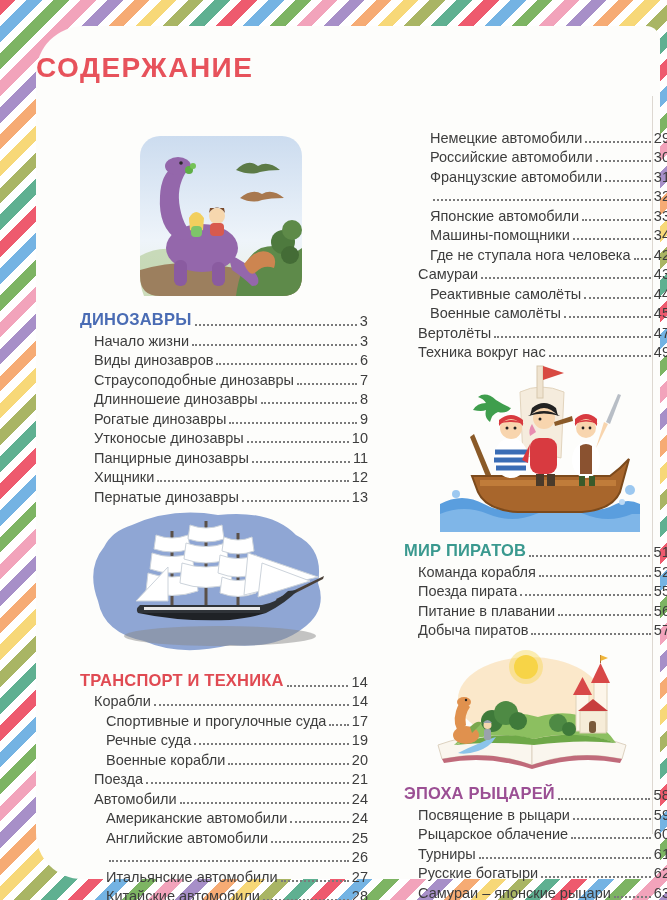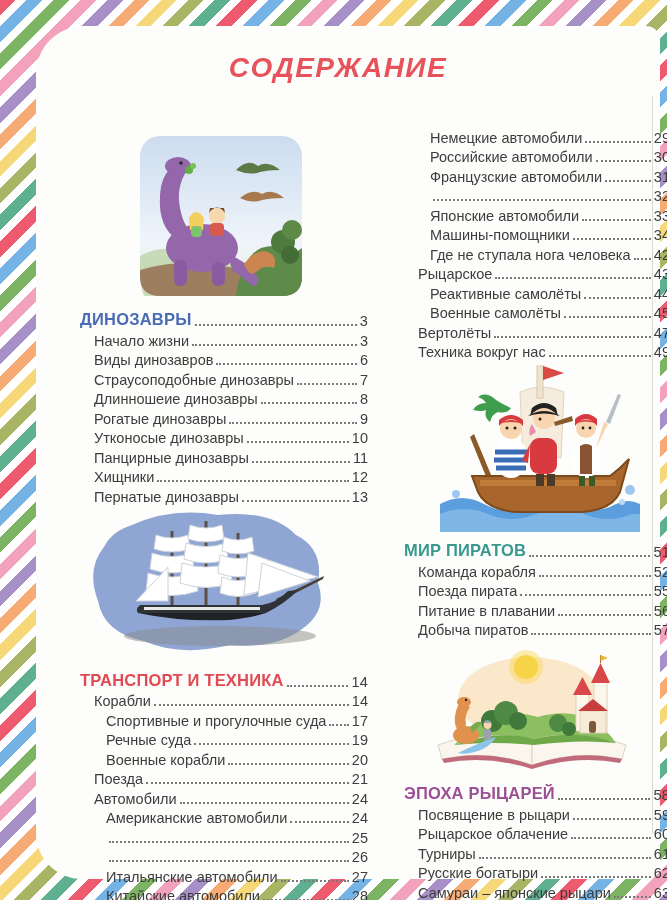--- a/index.html
+++ b/index.html
@@ -22,22 +22,22 @@
       #5fb091 152px 163px,#ffffff 163px 171px);
   }
   .card{
     position:absolute;left:36px;top:26px;width:624px;height:853px;
     background:#fdfdfb;border-radius:48px 14px 18px 46px;
   }
   .page-edge{
     position:absolute;right:7px;top:70px;bottom:45px;width:1px;background:#ddd8d1;
   }
   .title{
-    position:absolute;top:26px;left:0;right:20px;text-align:center;
-    font-size:28px;font-weight:bold;letter-spacing:1.5px;color:var(--title,#e7525b);font-style:italic;
+    position:absolute;top:26px;left:0;right:20px;
+    font-size:28px;font-weight:bold;letter-spacing:1.5px;color:var(--title,#e7525b);
   }
   .col{position:absolute;top:100px;}
   .col-left{left:44px;width:288px;}
   .col-right{left:368px;width:266px;}
   .illus{display:block;}
   .illus-dino{margin:10px 0 12px 60px;}
   .illus-ship{margin:2px 0 4px 0;}
   .illus-pirates{margin:4px 0 7px 30px;}
   .illus-castle{margin:3px 0 9px 26px;}
   .row{display:flex;align-items:flex-end;height:19.5px;font-size:14.5px;color:var(--text,#3d3d3d);}
@@ -209,20 +209,21 @@
           <span class="lbl">Автомобили</span>
           <span class="dots"></span>
           <span class="pg">24</span>
         </div>
         <div class="row lvl2">
           <span class="lbl">Американские автомобили</span>
           <span class="dots"></span>
           <span class="pg">24</span>
         </div>
         <div class="row lvl2">
+          <span class="lbl">Английские автомобили</span>
           <span class="dots"></span>
           <span class="pg">25</span>
         </div>
         <div class="row lvl2">
           <span class="dots"></span>
           <span class="pg">26</span>
         </div>
         <div class="row lvl2">
           <span class="lbl">Итальянские автомобили</span>
           <span class="dots"></span>
@@ -266,21 +267,21 @@
           <span class="lbl">Машины-помощники</span>
           <span class="dots"></span>
           <span class="pg">34</span>
         </div>
         <div class="row lvl2">
           <span class="lbl">Где не ступала нога человека</span>
           <span class="dots"></span>
           <span class="pg">42</span>
         </div>
         <div class="row lvl1">
-          <span class="lbl">Рыцарское</span>
+          <span class="lbl">Самураи</span>
           <span class="dots"></span>
           <span class="pg">43</span>
         </div>
         <div class="row lvl2">
           <span class="lbl">Реактивные самолёты</span>
           <span class="dots"></span>
           <span class="pg">44</span>
         </div>
         <div class="row lvl2">
           <span class="lbl">Военные самолёты</span>

